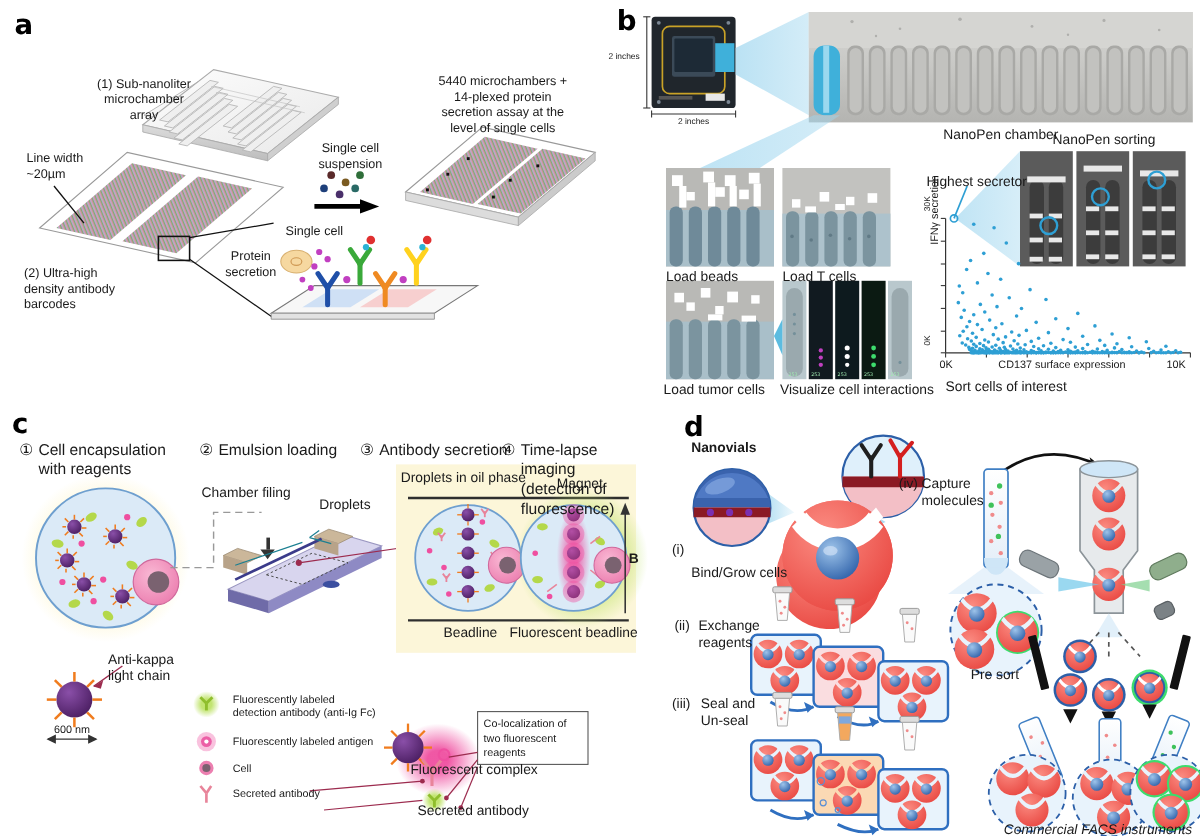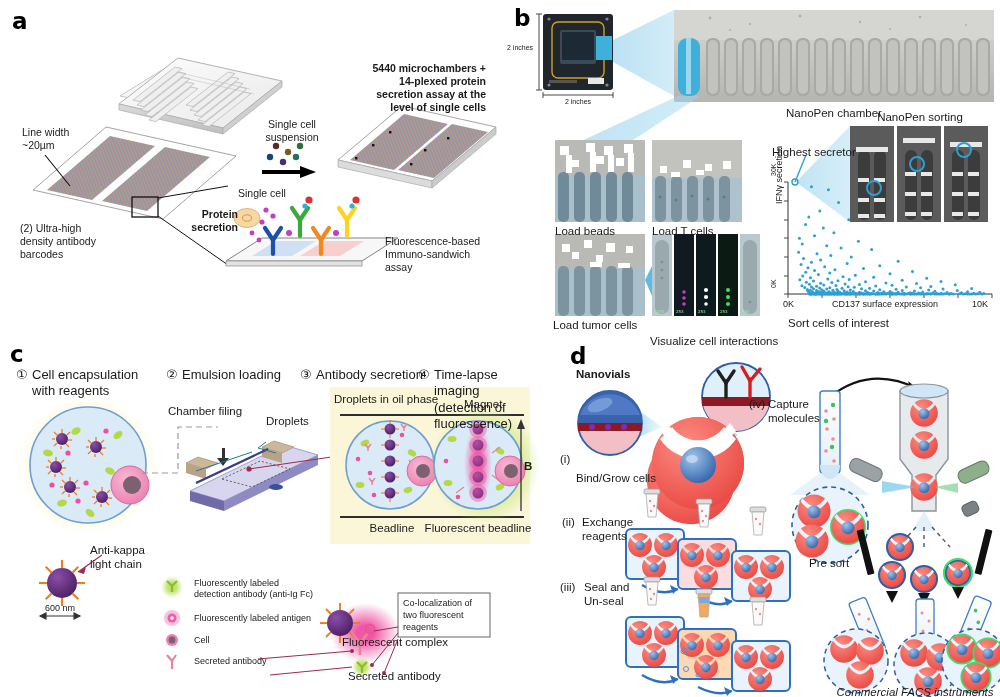--- a/index.html
+++ b/index.html
@@ -3,21 +3,21 @@
 <meta charset="utf-8">
 <style>
   html,body{margin:0;padding:0;background:#fff;}
   body{width:1000px;height:697px;position:relative;overflow:hidden;
        font-family:"Liberation Sans","DejaVu Sans",sans-serif;color:#111;}
   .fig{position:absolute;inset:0;}
   .abs{position:absolute;}
   .pl{position:absolute;font-weight:bold;font-size:23px;font-family:"DejaVu Sans",sans-serif;color:#000;}
   .txt{position:absolute;font-size:10.5px;line-height:1.25;color:#1a1a1a;}
   .txt.c{text-align:center;}
-  .txt.r{text-align:right;font-weight:bold;}
+  .txt.r{text-align:center;}
   .tiny{font-size:7px;}
   .sm{font-size:9px;}
   .md{font-size:11.5px;}
   .lg{font-size:13px;}
   svg{display:block;overflow:visible;}
 </style>
 </head>
 <body>
 
 <div class="fig">
@@ -153,36 +153,37 @@
       <circle cx="336" cy="233" r="3" fill="#c13fc1"></circle>
       <circle cx="305" cy="206" r="2.6" fill="#2bb3d6"></circle>
       <circle cx="352" cy="206" r="2.6" fill="#2bb3d6"></circle>
       <circle cx="309" cy="200" r="3.6" fill="#e03030"></circle>
       <circle cx="356" cy="200" r="3.6" fill="#e03030"></circle>
     </g>
 
     <line x1="45" y1="155" x2="70" y2="186" stroke="#111" stroke-width="1.1"></line>
   </svg>
 
+  <div class="txt c" style="left:60px;top:64px;width:120px;white-space:pre-line;">(1) Sub-nanoliter
+microchamber
+array</div>
   <div class="txt" style="left:22px;top:126px;white-space:pre-line;">Line width
 ~20µm</div>
   <div class="txt" style="left:20px;top:222px;white-space:pre-line;">(2) Ultra-high
 density antibody
 barcodes</div>
   <div class="txt c" style="left:250px;top:118px;width:84px;white-space:pre-line;">Single cell
 suspension</div>
   <div class="txt r" style="left:352px;top:62px;width:134px;white-space:pre-line;">5440 microchambers +
 14-plexed protein
 secretion assay at the
 level of single cells</div>
   <div class="txt" style="left:238px;top:187px;">Single cell</div>
   <div class="txt r" style="left:180px;top:208px;width:58px;white-space:pre-line;">Protein
 secretion</div>
-  <div class="txt" style="left:385px;top:235px;white-space:pre-line;">Fluorescence-based
-Immuno-sandwich assay</div>
 </div>
 
 <div class="abs" style="left:500px;top:0;width:500px;height:335px;">
   <div class="pl" style="left:14px;top:5px;">b</div>
 
   <svg class="abs" style="left:0;top:0;" width="500" height="335" viewBox="0 0 500 335">
     <defs>
       <linearGradient id="penGray" x1="0" y1="0" x2="0" y2="1">
         <stop offset="0" stop-color="#d9d9d7"></stop>
             <stop offset="0.45" stop-color="#c9c9c6"></stop>
@@ -758,21 +759,21 @@
 
   <div class="txt tiny" style="left:7px;top:44px;">2 inches</div>
   <div class="txt tiny c" style="left:43px;top:98px;width:70px;">2 inches</div>
   <div class="txt md c" style="left:244px;top:106px;width:180px;">NanoPen chamber</div>
   <div class="txt md c" style="left:350px;top:110px;width:140px;">NanoPen sorting</div>
   <div class="txt md" style="left:272px;top:145px;">Highest secretor</div>
 
   <div class="txt md" style="left:55px;top:224px;">Load beads</div>
   <div class="txt md" style="left:152px;top:224px;">Load T cells</div>
   <div class="txt md" style="left:53px;top:318px;">Load tumor cells</div>
-  <div class="txt md" style="left:150px;top:334px;text-align:center;">Visualize cell interactions</div>
+  <div class="txt md" style="left:150px;top:318px;text-align:center;">Visualize cell interactions</div>
 
   <div class="txt sm" style="left:274px;top:204px;width:12px;transform:rotate(-90deg);transform-origin:left top;white-space:nowrap;">IFNγ secretion</div>
   <div class="txt tiny" style="left:270px;top:176px;transform:rotate(-90deg);transform-origin:left top;">30K</div>
   <div class="txt tiny" style="left:270px;top:288px;transform:rotate(-90deg);transform-origin:left top;">0K</div>
   <div class="txt sm" style="left:283px;top:299px;">0K</div>
   <div class="txt sm" style="left:472px;top:299px;">10K</div>
   <div class="txt sm c" style="left:320px;top:299px;width:130px;">CD137 surface expression</div>
   <div class="txt md" style="left:288px;top:316px;">Sort cells of interest</div>
 </div>
 

